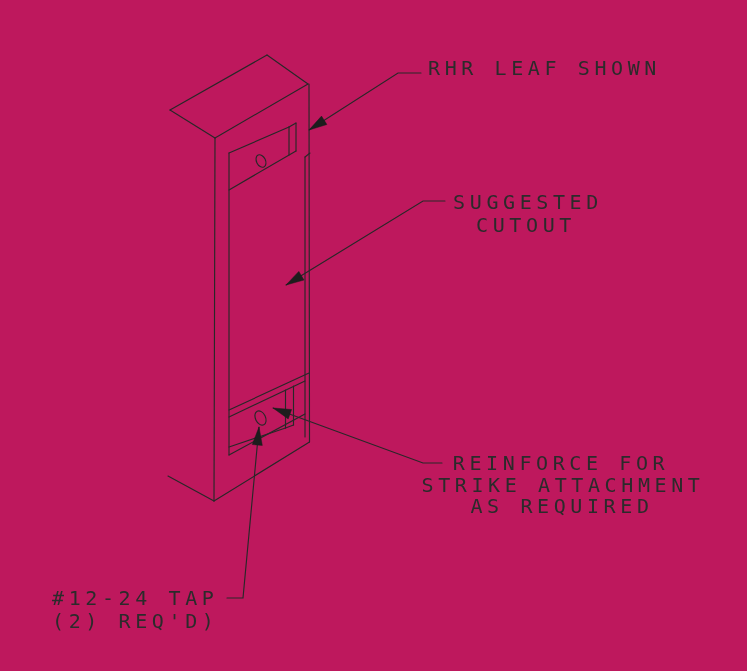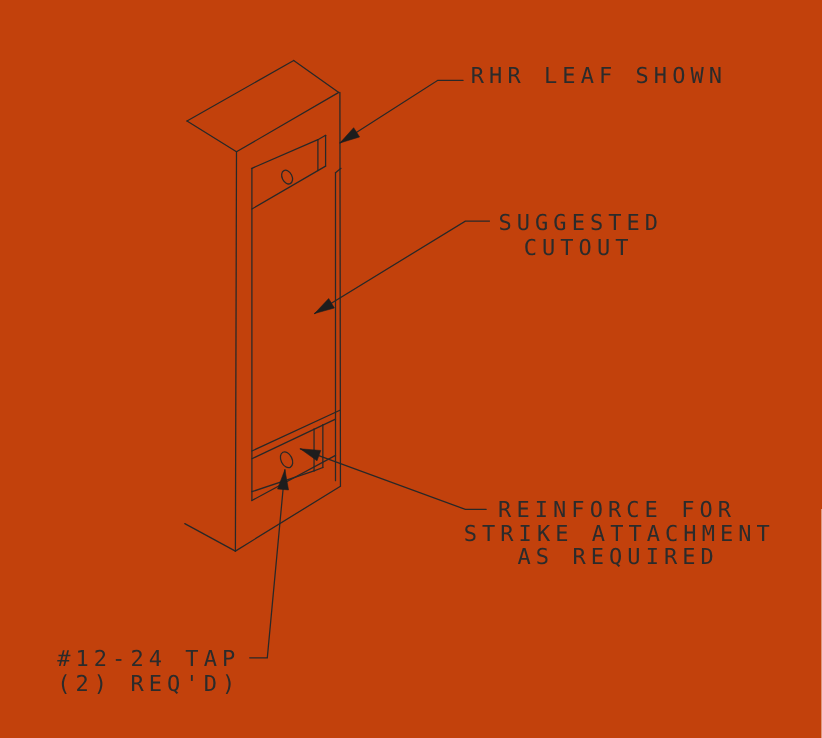--- a/index.html
+++ b/index.html
@@ -5,21 +5,21 @@
   html, body {
     margin: 0;
     padding: 0;
     background: #ffffff;
     font-family: "DejaVu Sans Mono", "Liberation Mono", monospace;
   }
   .stage {
     position: relative;
     width: 747px;
     height: 671px;
-    background: #c2410c;
+    background: #be185d;
     overflow: hidden;
   }
   svg { display: block; }
   .cad-line {
     stroke: #282828;
     stroke-width: 1.15;
     fill: none;
     stroke-linecap: round;
   }
   .cad-fill {

